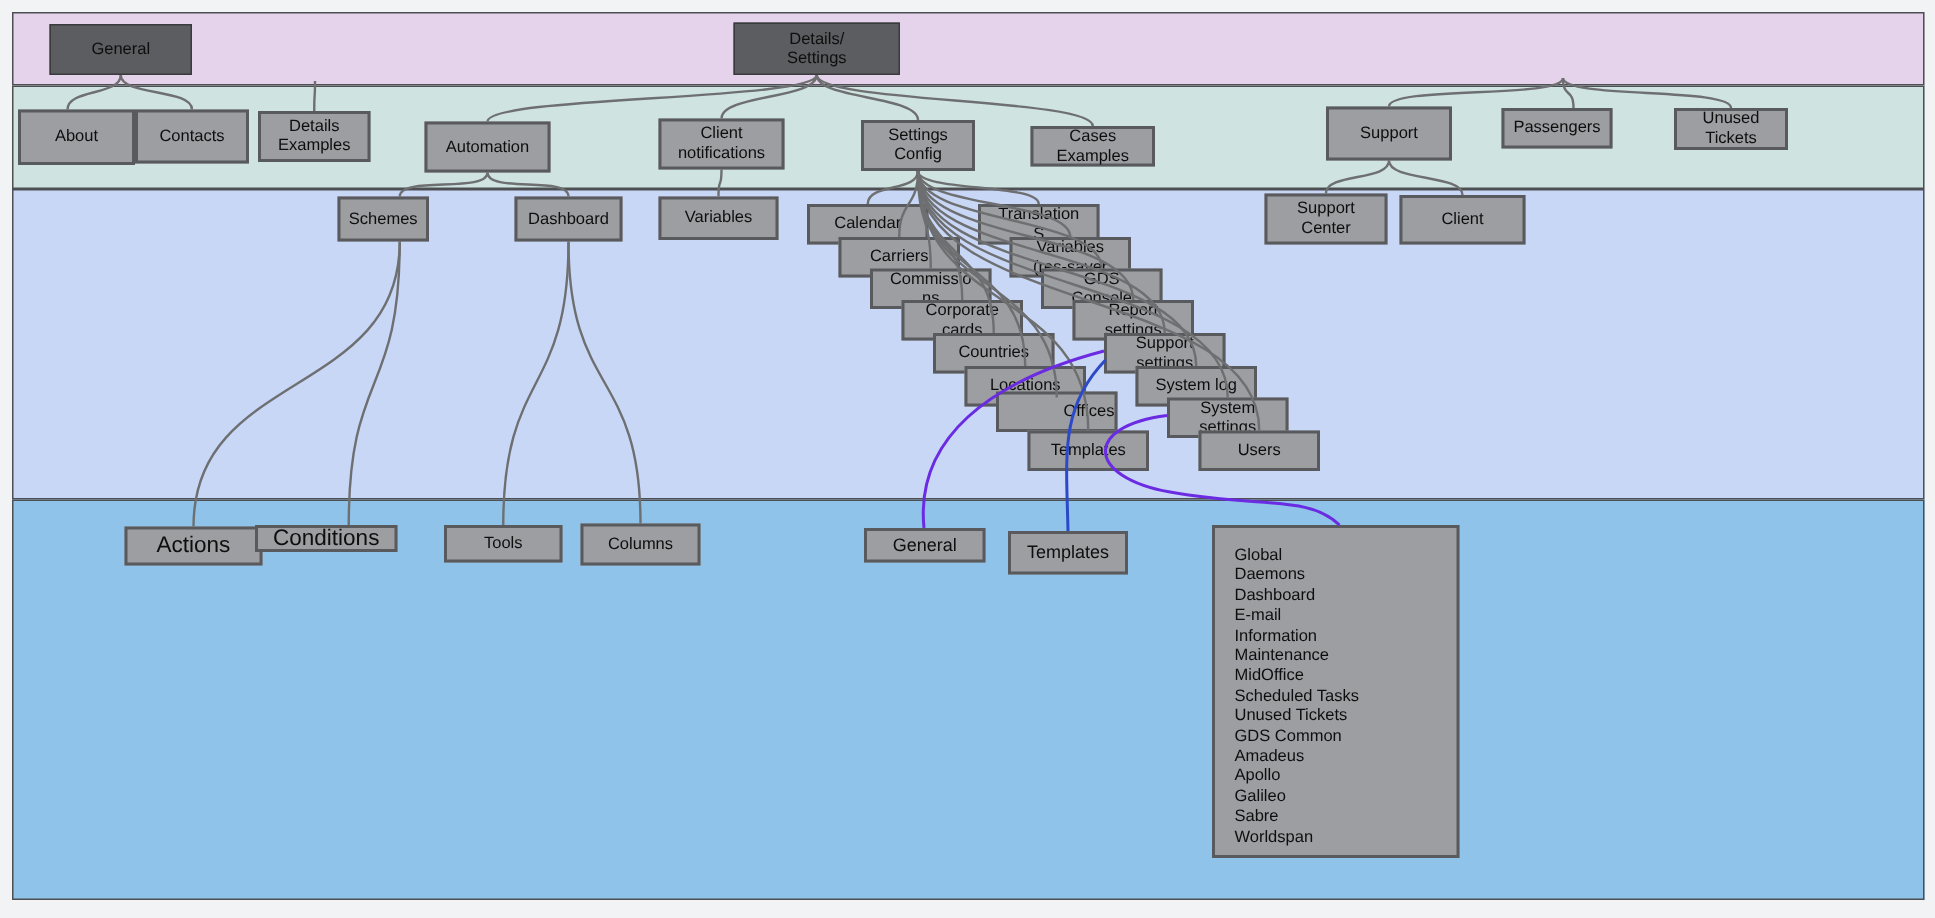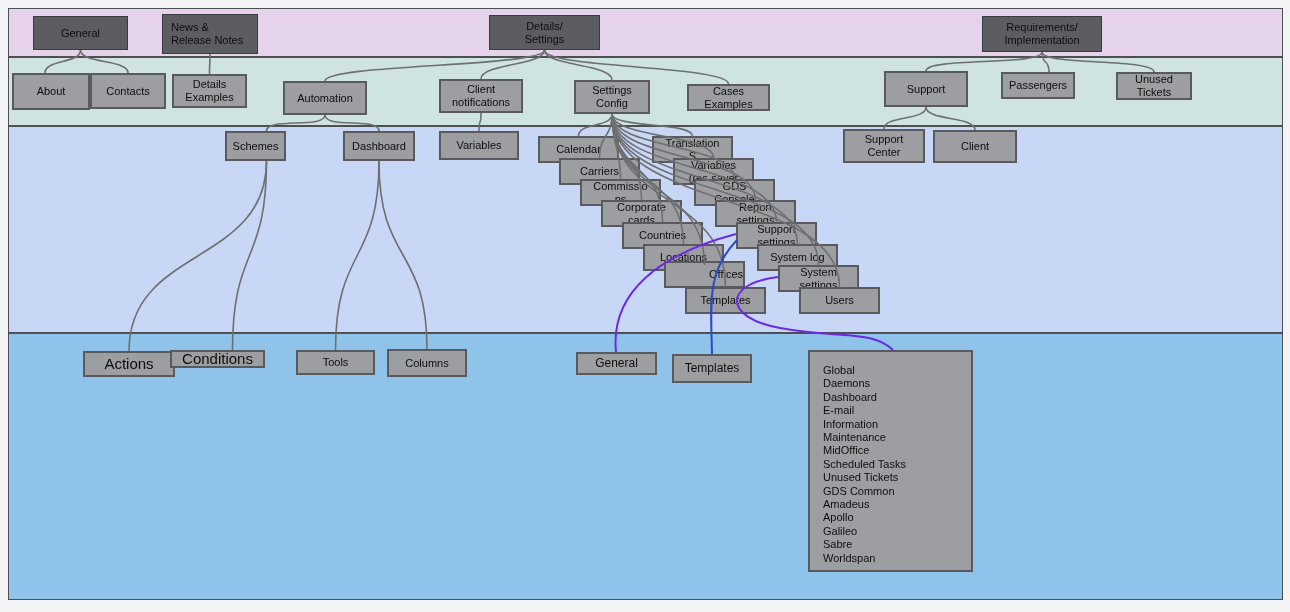--- a/index.html
+++ b/index.html
@@ -21,31 +21,23 @@
 <body>
 
 <div id="stage">
     <div class="band" style="left: 8px; top: 8px; width: 1275px; height: 49px; background: rgb(228, 211, 234);"></div>
     <div class="band" style="left: 8px; top: 57px; width: 1275px; height: 69px; background: rgb(207, 227, 224);"></div>
     <div class="band" style="left: 8px; top: 126px; width: 1275px; height: 207px; background: rgb(201, 215, 247);"></div>
     <div class="band" style="left: 8px; top: 333px; width: 1275px; height: 267px; background: rgb(143, 195, 234);"></div>
     <div class="node dark" style="left: 33px; top: 16px; width: 95px; height: 34px;">
       <span class="ln">General</span>
     </div>
-    <div class="node dark alignleft" style="left: 162px; top: 14px; width: 96px; height: 40px;">
-      <span class="ln">News &amp;</span>
-      <span class="ln">Release Notes</span>
-    </div>
     <div class="node dark" style="left: 489px; top: 15px; width: 111px; height: 35px;">
       <span class="ln">Details/</span>
       <span class="ln">Settings</span>
-    </div>
-    <div class="node dark" style="left: 982px; top: 16px; width: 120px; height: 36px;">
-      <span class="ln">Requirements/</span>
-      <span class="ln">Implementation</span>
     </div>
     <div class="node light" style="left: 12px; top: 73px; width: 78px; height: 37px; align-items: center;">
       <span class="ln">About</span>
     </div>
     <div class="node light" style="left: 90px; top: 73px; width: 76px; height: 36px;">
       <span class="ln">Contacts</span>
     </div>
     <div class="node light" style="left: 172px; top: 74px; width: 75px; height: 34px;">
       <span class="ln">Details</span>
       <span class="ln">Examples</span>

